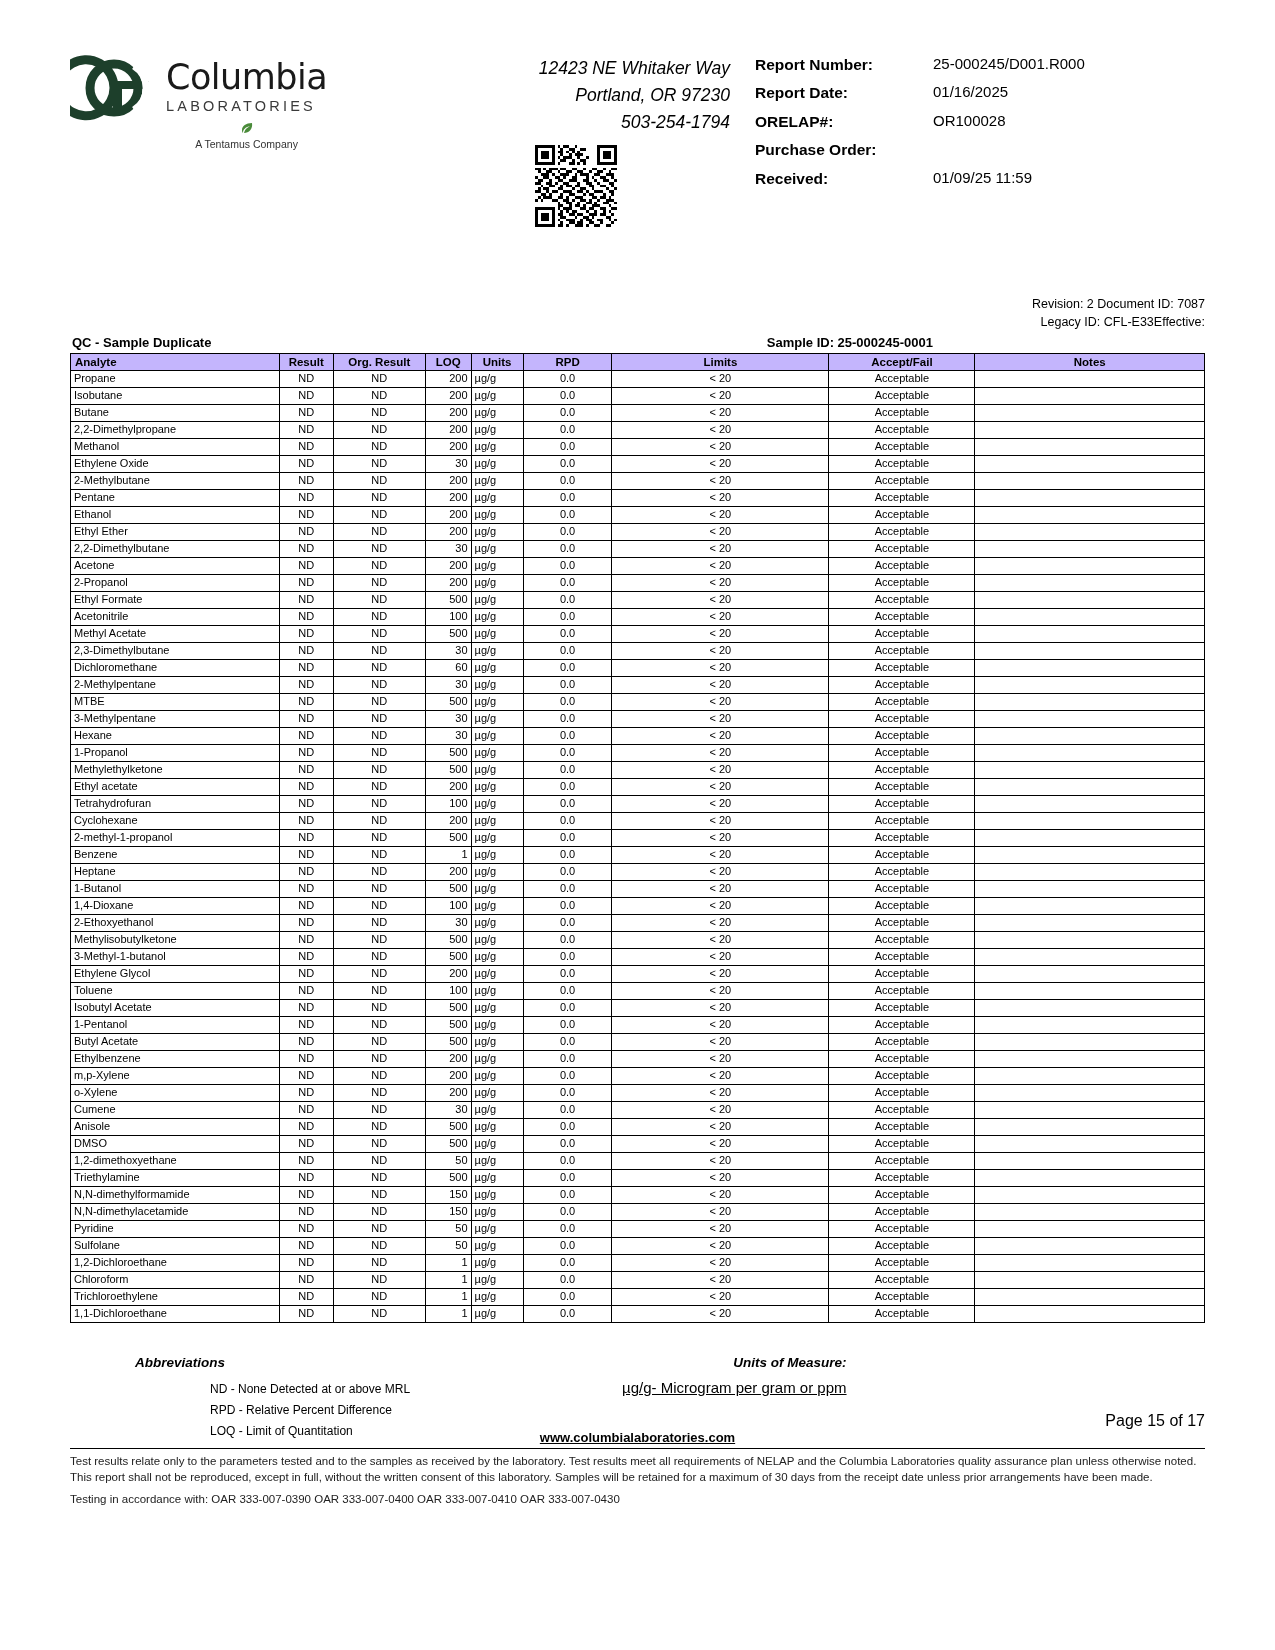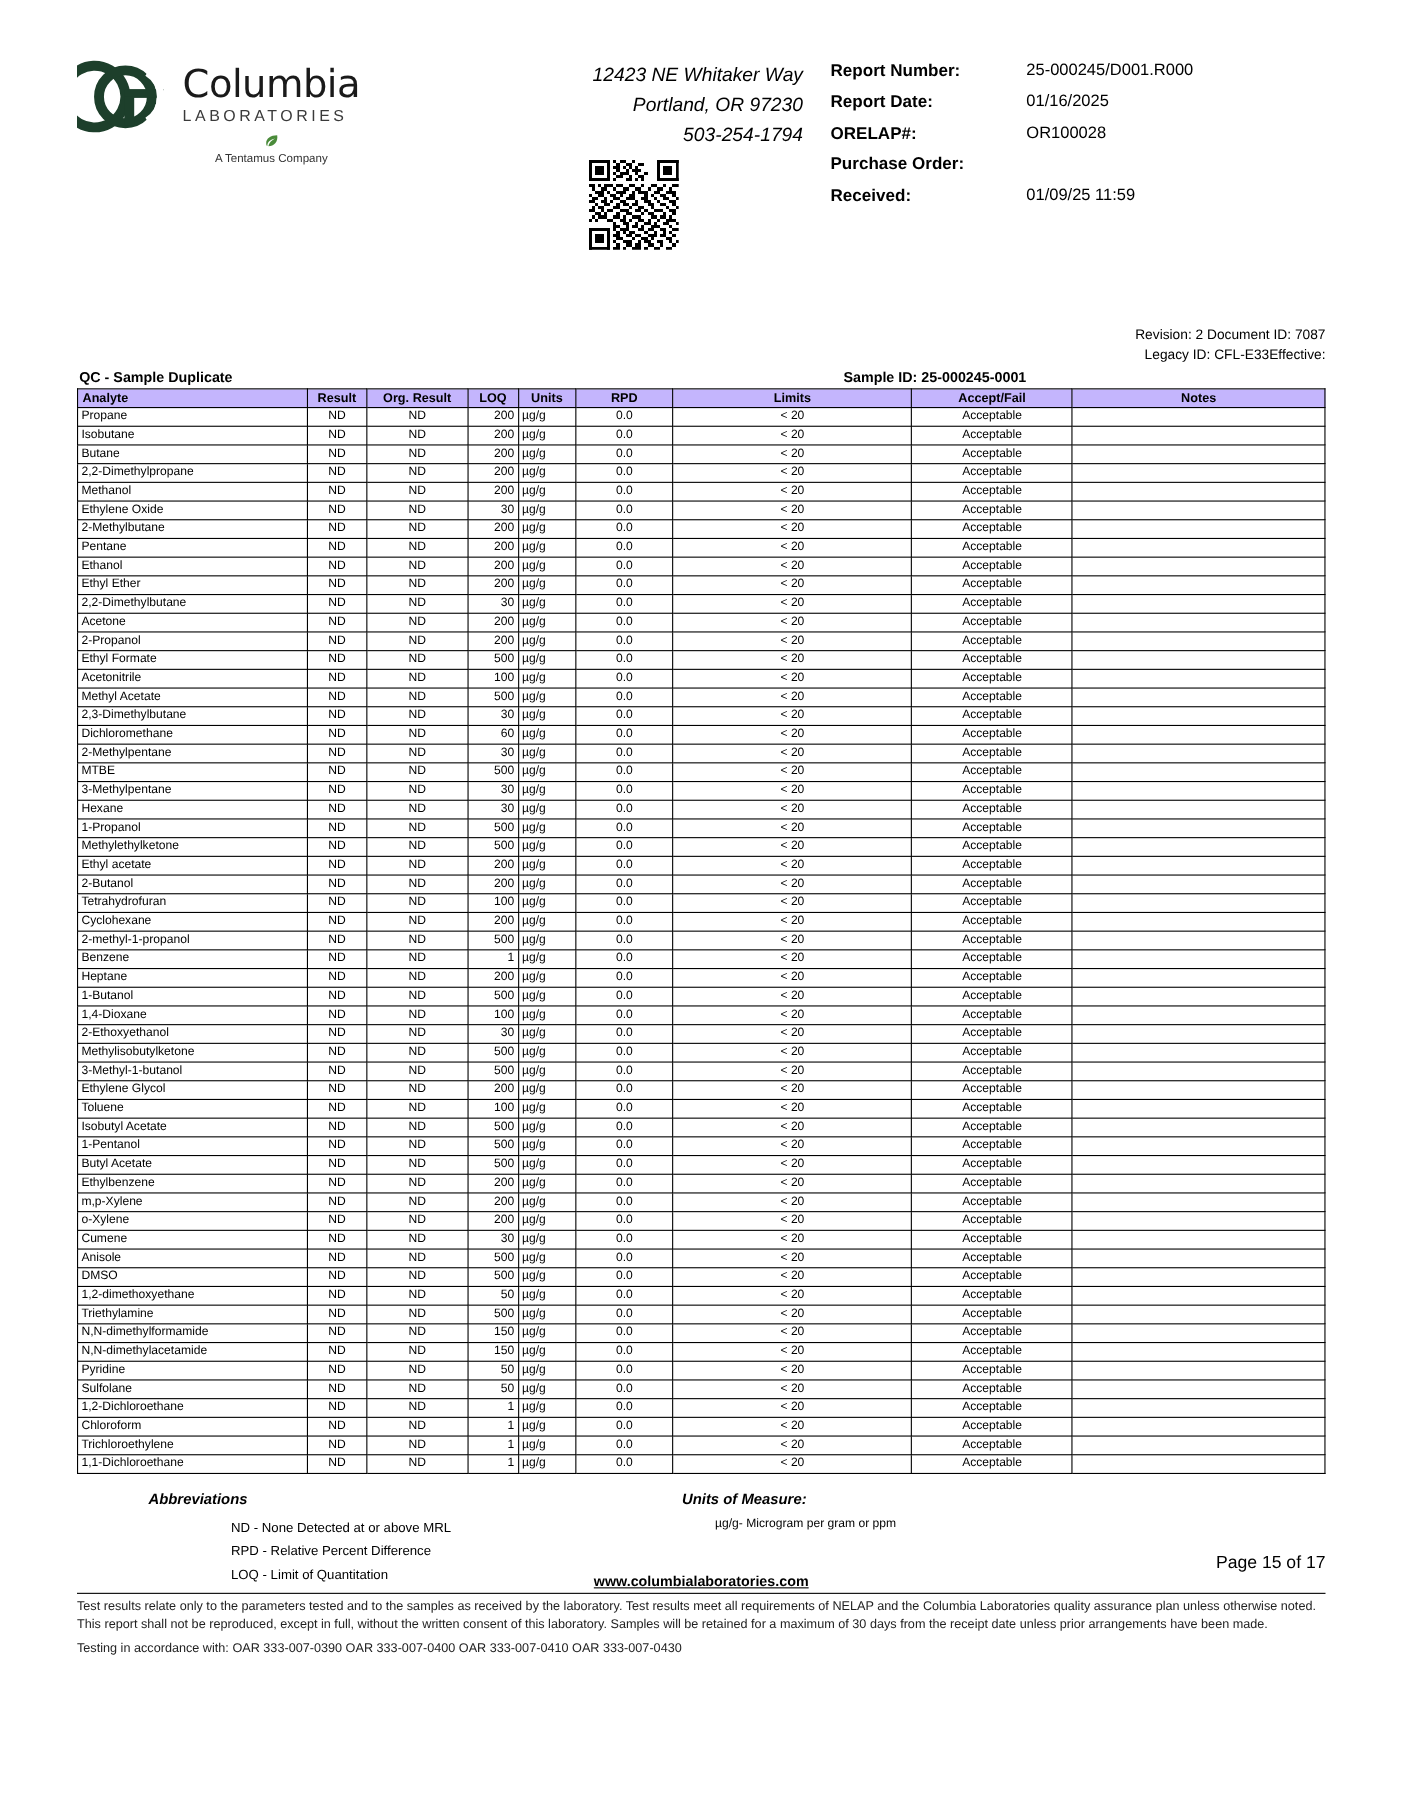--- a/index.html
+++ b/index.html
@@ -205,27 +205,29 @@
     top: 0;
   }
   .abbrev-list {
     margin-top: 9px;
     line-height: 1.75;
     margin-left: 75px;
     font-size: 12px;
   }
   .uom-col {
     position: absolute;
-    left: 550px;
+    left: 522px;
     top: 0;
+    text-align: right;
   }
   .uom-list {
     margin-top: 9px;
     margin-left: 30px;
-    font-size: 11px;
+    font-size: 15px;
+    text-decoration: underline;
   }
 
   .page-num {
     position: absolute;
     right: 70px;
     top: 1412px;
     font-size: 16px;
   }
   .website {
     position: absolute;
@@ -821,31 +823,20 @@
             <td class="c">ND</td>
             <td class="c">ND</td>
             <td class="r">200</td>
             <td class="units">µg/g</td>
             <td class="c">0.0</td>
             <td class="c">&lt; 20</td>
             <td class="c">Acceptable</td>
             <td class="c"></td>
           </tr>
           <tr>
-            <td class="analyte">2-Butanol</td>
-            <td class="c">ND</td>
-            <td class="c">ND</td>
-            <td class="r">200</td>
-            <td class="units">µg/g</td>
-            <td class="c">0.0</td>
-            <td class="c">&lt; 20</td>
-            <td class="c">Acceptable</td>
-            <td class="c"></td>
-          </tr>
-          <tr>
             <td class="analyte">Tetrahydrofuran</td>
             <td class="c">ND</td>
             <td class="c">ND</td>
             <td class="r">100</td>
             <td class="units">µg/g</td>
             <td class="c">0.0</td>
             <td class="c">&lt; 20</td>
             <td class="c">Acceptable</td>
             <td class="c"></td>
           </tr>

